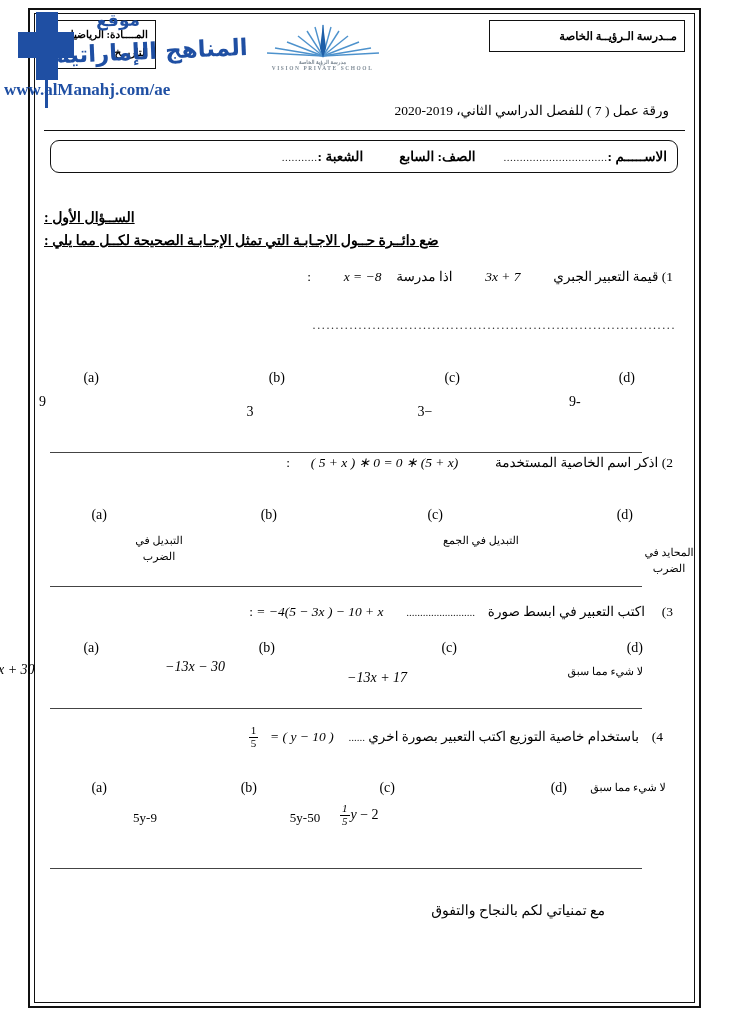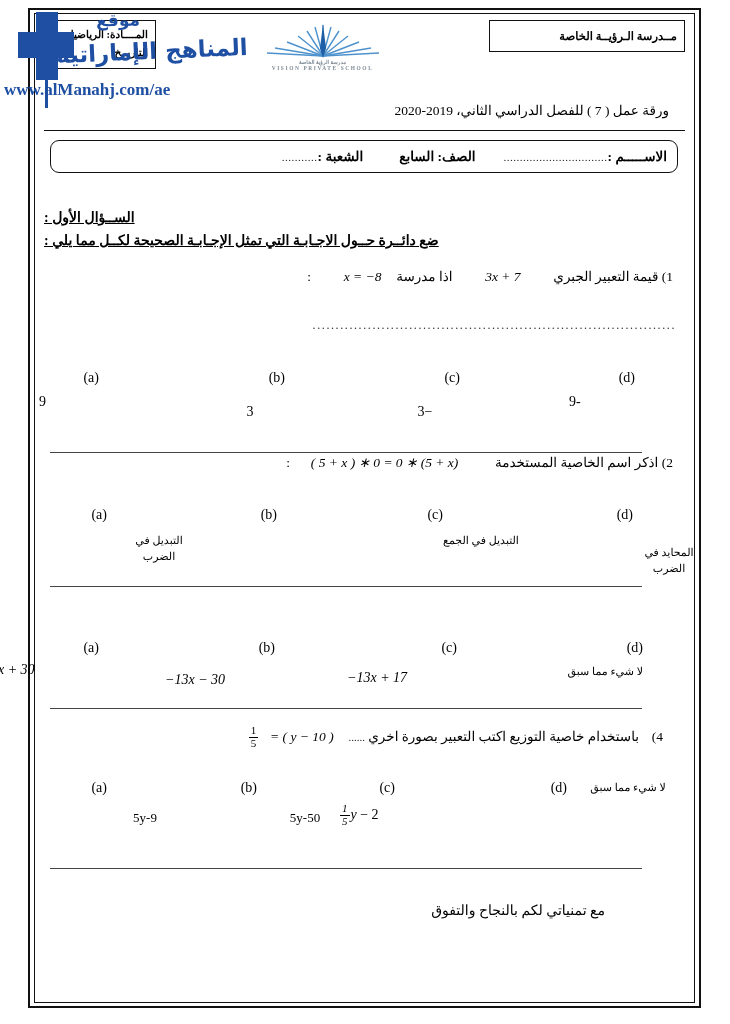--- a/index.html
+++ b/index.html
@@ -405,29 +405,39 @@
       <div class="opt" style="right:52px;width:70px;">
         <span class="lab">(d)</span>
       </div>
       <div class="opt" style="right:-22px;width:76px;top:30px;">
         <span class="val ar">المحايد في الضرب</span>
       </div>
     </div>
 
     <div class="sep" style="top:568px;"></div>
 
+    <div class="qtext" style="top:585px;">
+      <span>3)</span>
+      <span style="display:inline-block;width:10px;"></span>
+      <span>اكتب التعبير في ابسط صورة</span>
+      <span style="display:inline-block;width:6px;"></span>
+      <span class="dots-inline">.........................</span>
+      <span style="display:inline-block;width:16px;"></span>
+      <span class="math">= −4(5 − 3x ) −  10 + x</span>
+      <span>:</span>
+    </div>
 
     <div class="opts" style="top:622px;">
       <div class="opt" style="right:586px;width:120px;text-align:right;">
         <span class="lab">(a)</span>
         <span class="val math" style="display:block;text-align:left;padding-left:6px;margin-top:6px;">11x + 30</span>
       </div>
       <div class="opt" style="right:410px;width:130px;text-align:right;">
         <span class="lab">(b)</span>
-        <span class="val math" style="display:block;text-align:left;padding-left:20px;margin-top:16px;">−13x − 30</span>
+        <span class="val math" style="display:block;text-align:left;padding-left:20px;margin-top:3px;">−13x − 30</span>
       </div>
       <div class="opt" style="right:228px;width:130px;text-align:right;">
         <span class="lab">(c)</span>
         <span class="val math" style="display:block;text-align:left;padding-left:20px;margin-top:14px;">−13x + 17</span>
       </div>
       <div class="opt" style="right:42px;width:110px;text-align:right;">
         <span class="lab">(d)</span>
         <span class="val ar" style="display:block;text-align:right;margin-top:8px;">لا شيء مما سبق</span>
       </div>
     </div>

